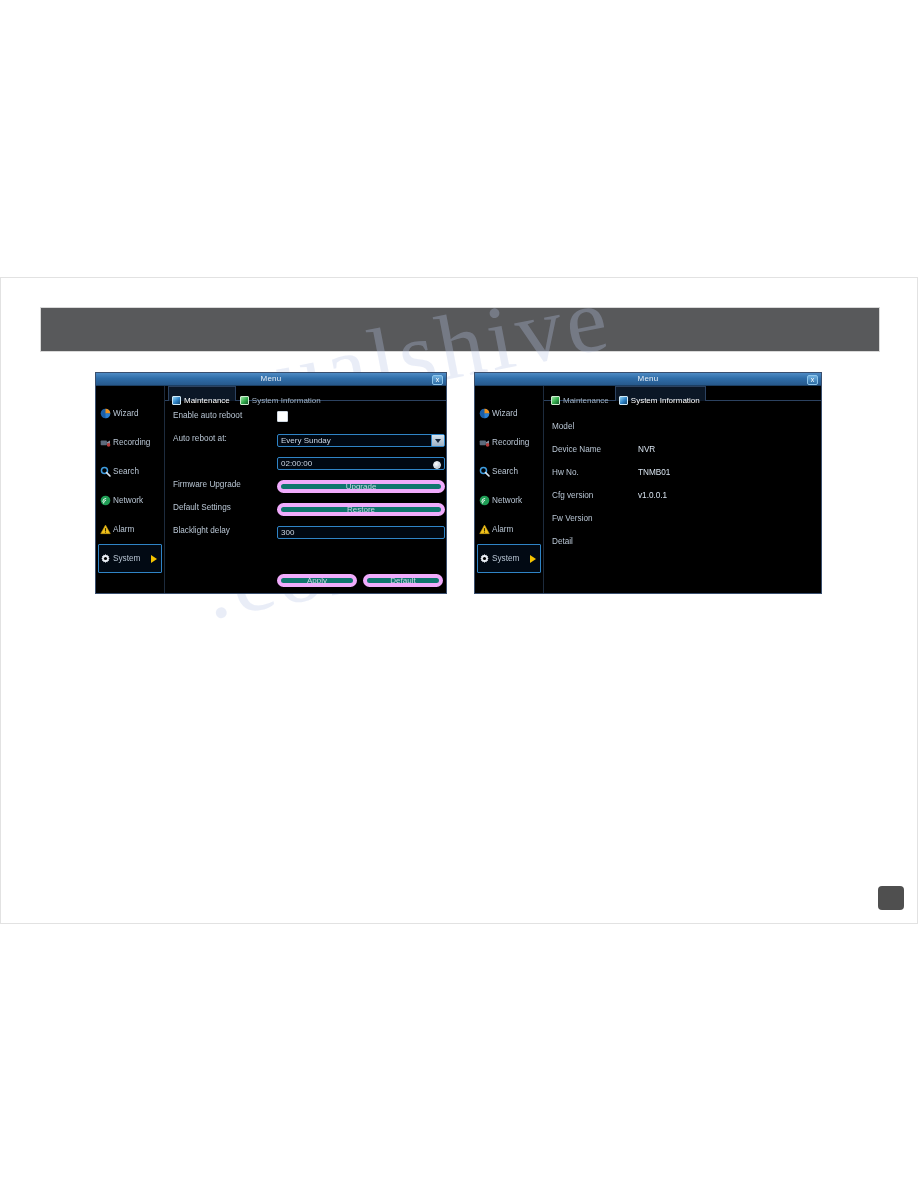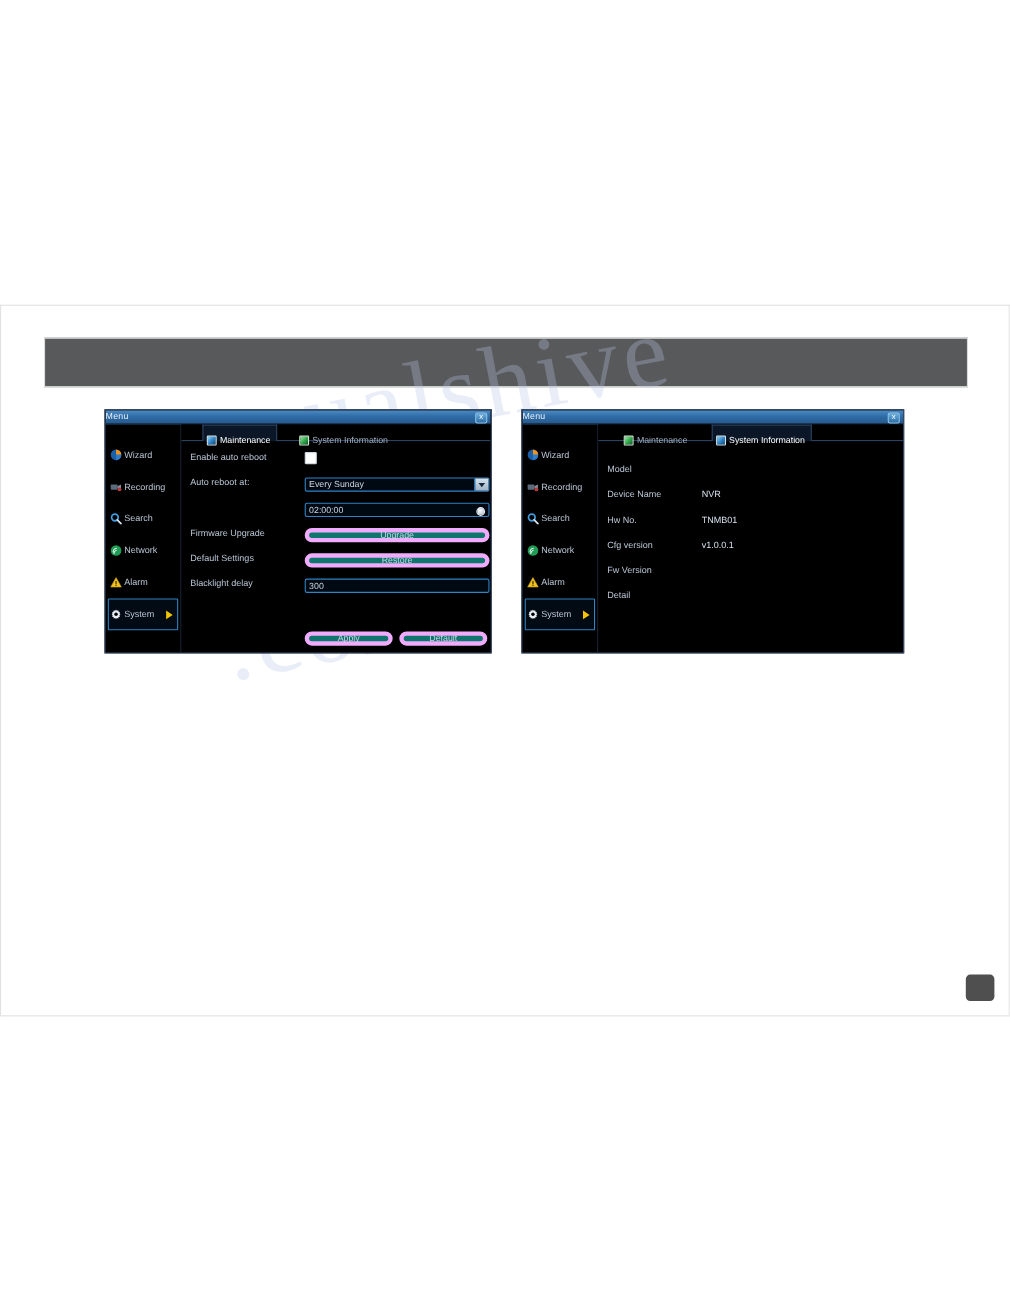--- a/index.html
+++ b/index.html
@@ -80,21 +80,21 @@
   .nvr-right { left: 474px; top: 372px; width: 348px; height: 222px; }
 
   .titlebar {
     position: relative;
     height: 13px;
     background: linear-gradient(to bottom, #4e8bc4 0%, #2f6da8 45%, #27598c 100%);
     border-bottom: 1px solid #1c3f63;
   }
   .titlebar-text {
     position: absolute; left: 0; right: 0; top: 1px;
-    text-align: left;
+    text-align: center;
     font-size: 8px;
     color: #e8f0f8;
     letter-spacing: .2px;
   }
   .close-btn {
     position: absolute; right: 3px; top: 1.5px;
     width: 11px; height: 10px;
     background: linear-gradient(to bottom, #6fb0e0, #2e6ea6);
     border: 1px solid #8fc6ea;
     border-radius: 2px;
@@ -159,21 +159,20 @@
   }
   .tab {
     display: flex; align-items: center;
     padding: 12px 5px 0 3px;
     font-size: 8px;
     color: #9fb0c2;
     border: 1px solid transparent;
     border-bottom: none;
     cursor: pointer;
     height: 15px;
-    margin-left: 16px;
   }
   .tab.active {
     color: #ffffff;
     background: #0b1726;
     border-color: #2c4260;
   }
   .tab-ico {
     width: 9px; height: 9px;
     margin-right: 3px;
     border-radius: 1px;

